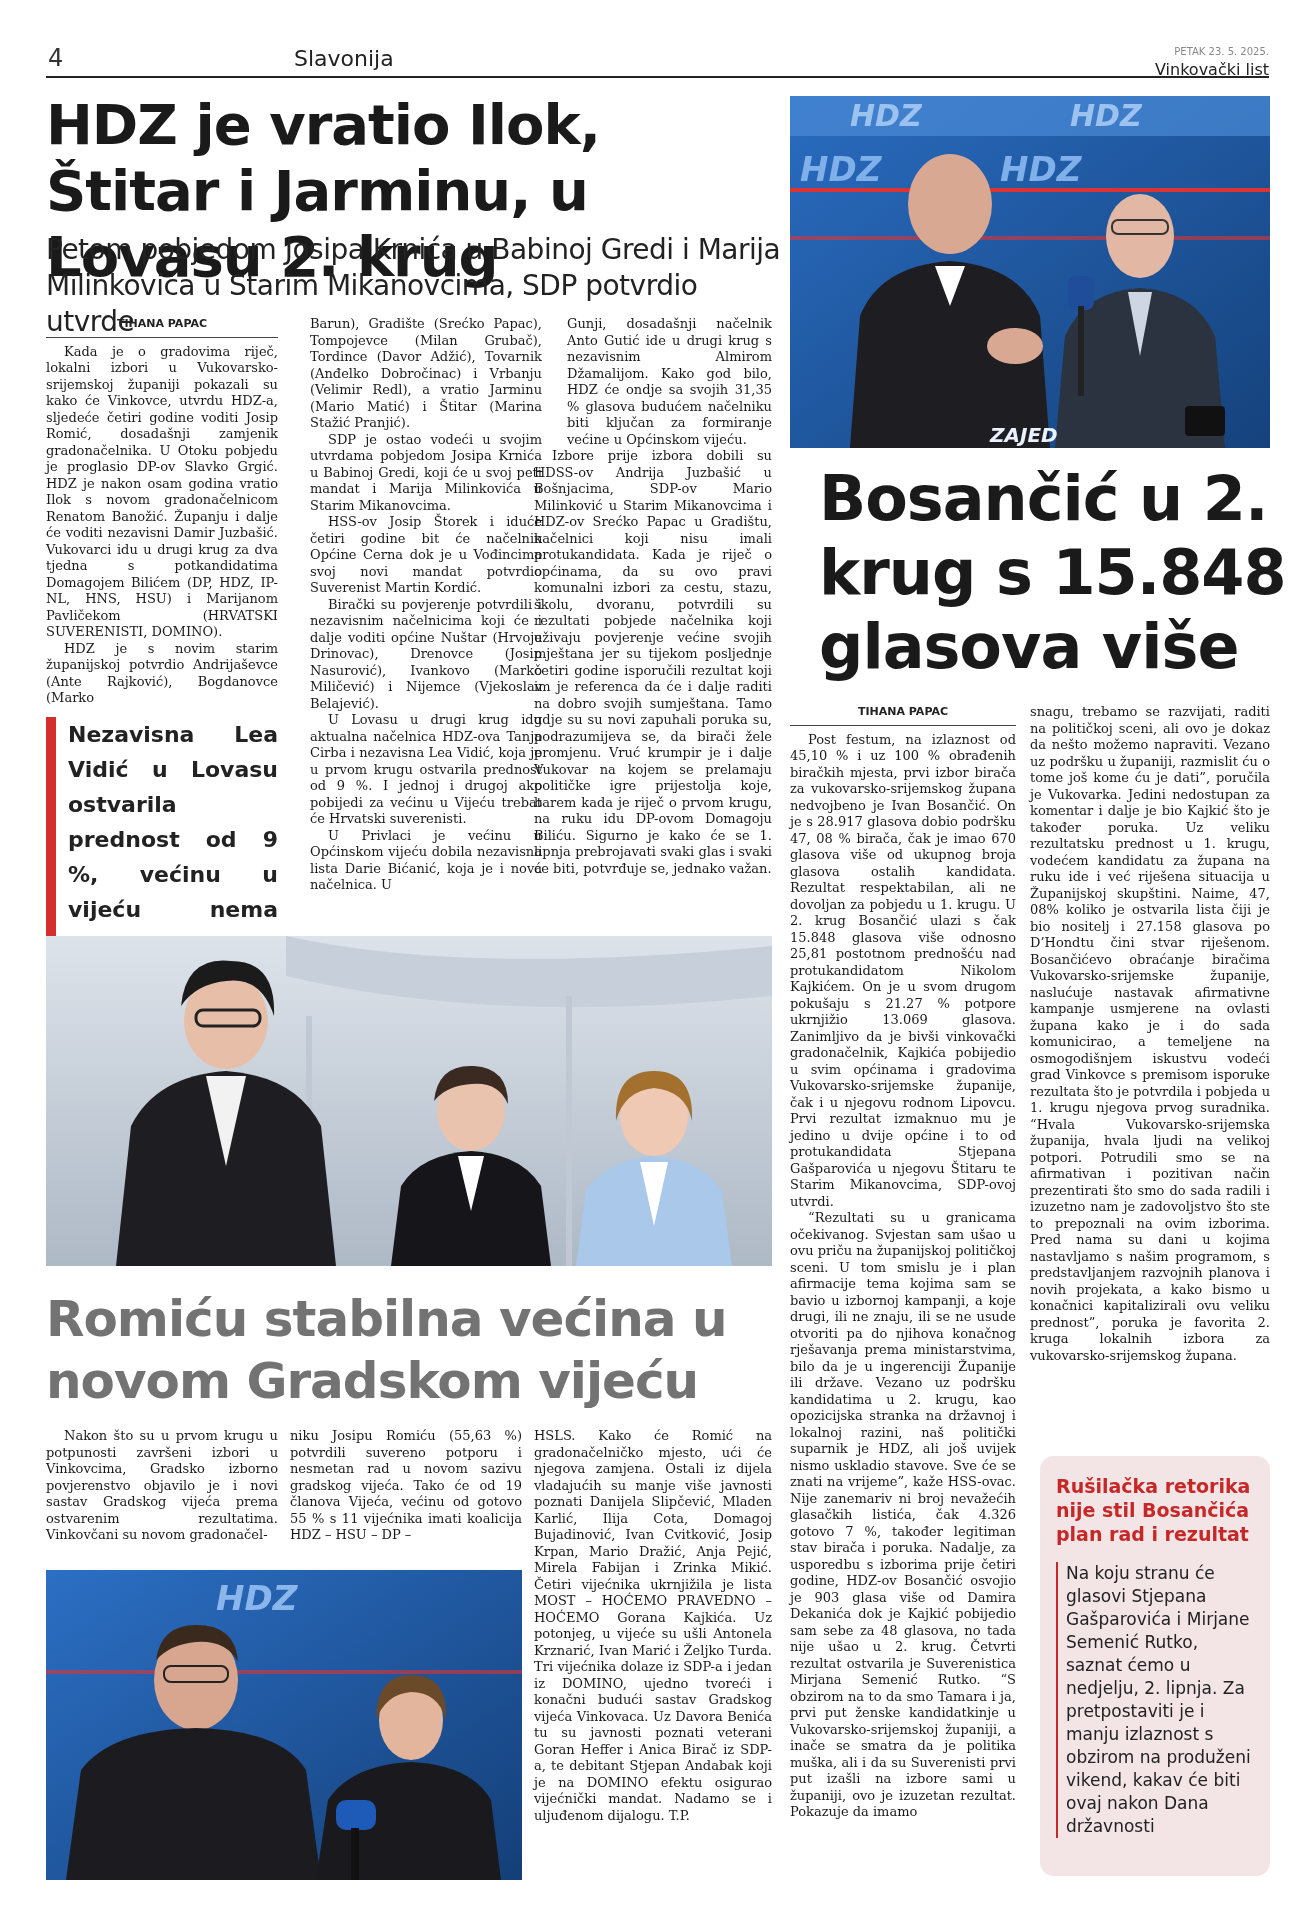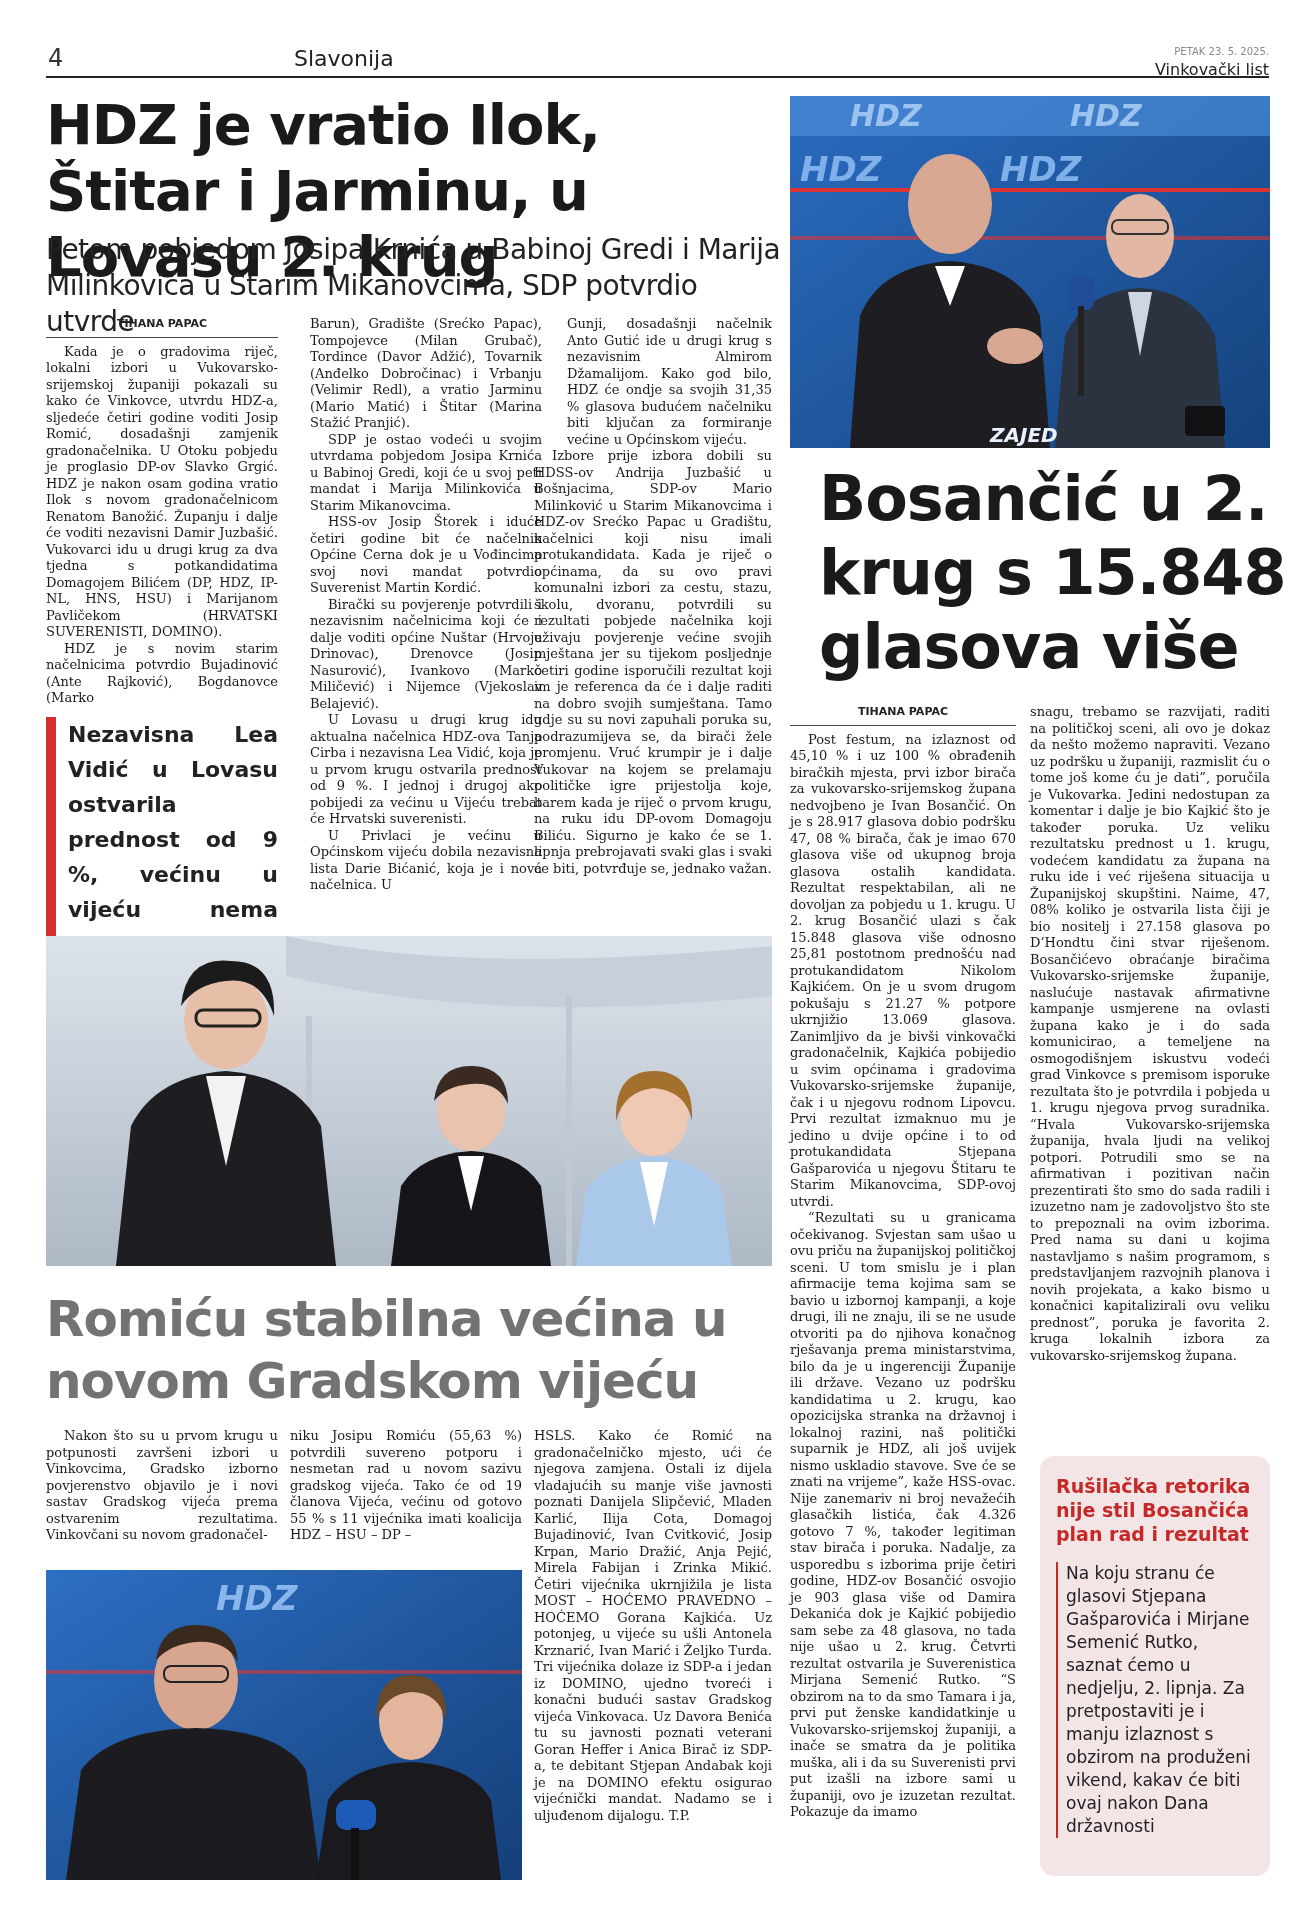--- a/index.html
+++ b/index.html
@@ -33,21 +33,21 @@
 <div class="abs paper">Vinkovački list</div>
 <div class="abs topline"></div>
 
 <h1 class="abs hl1">HDZ je vratio Ilok, Štitar i Jarminu, u Lovasu 2. krug</h1>
 <h2 class="abs sub1" style="font-weight:normal;">Petom pobjedom Josipa Krnića u Babinoj Gredi i Marija Milinkovića u Starim Mikanovcima, SDP potvrdio utvrde</h2>
 
 <div class="abs col" style="left:46px; top:316px; width:232px;">
   <div class="byline">TIHANA PAPAC</div>
   <div class="rule" style="margin-top:4px;"></div>
   <p>Kada je o gradovima riječ, lokalni izbori u Vukovarsko-srijemskoj županiji pokazali su kako će Vinkovce, utvrdu HDZ-a, sljedeće četiri godine voditi Josip Romić, dosadašnji zamjenik gradonačelnika. U Otoku pobjedu je proglasio DP-ov Slavko Grgić. HDZ je nakon osam godina vratio Ilok s novom gradonačelnicom Renatom Banožić. Županju i dalje će voditi nezavisni Damir Juzbašić. Vukovarci idu u drugi krug za dva tjedna s potkandidatima Domagojem Bilićem (DP, HDZ, IP-NL, HNS, HSU) i Marijanom Pavličekom (HRVATSKI SUVERENISTI, DOMINO).</p>
-  <p>HDZ je s novim starim načelnicima potvrdio Bujadinović (Ante Rajković), Bogdanovce (Marko</p>
+  <p>HDZ je s novim starim županijskoj potvrdio Andrijaševce (Ante Rajković), Bogdanovce (Marko</p>
   <div class="pull" style="margin-top:10px;">Nezavisna Lea Vidić u Lovasu ostvarila prednost od 9 %, većinu u vijeću nema nitko</div>
 </div>
 
 <div class="abs col" style="left:290px; top:316px; width:232px;margin-left:20px;">
   <p style="text-indent:0;">Barun), Gradište (Srećko Papac), Tompojevce (Milan Grubač), Tordince (Davor Adžić), Tovarnik (Anđelko Dobročinac) i Vrbanju (Velimir Redl), a vratio Jarminu (Mario Matić) i Štitar (Marina Stažić Pranjić).</p>
   <p>SDP je ostao vodeći u svojim utvrdama pobjedom Josipa Krnića u Babinoj Gredi, koji će u svoj peti mandat i Marija Milinkovića u Starim Mikanovcima.</p>
   <p>HSS-ov Josip Štorek i iduće četiri godine bit će načelnik Općine Cerna dok je u Vođincima svoj novi mandat potvrdio Suverenist Martin Kordić.</p>
   <p>Birački su povjerenje potvrdili i nezavisnim načelnicima koji će i dalje voditi općine Nuštar (Hrvoje Drinovac), Drenovce (Josip Nasurović), Ivankovo (Marko Miličević) i Nijemce (Vjekoslav Belajević).</p>
   <p>U Lovasu u drugi krug idu aktualna načelnica HDZ-ova Tanja Cirba i nezavisna Lea Vidić, koja je u prvom krugu ostvarila prednost od 9 %. I jednoj i drugoj ako pobijedi za većinu u Vijeću trebat će Hrvatski suverenisti.</p>
   <p>U Privlaci je većinu u Općinskom vijeću dobila nezavisna lista Darie Bićanić, koja je i nova načelnica. U</p>

